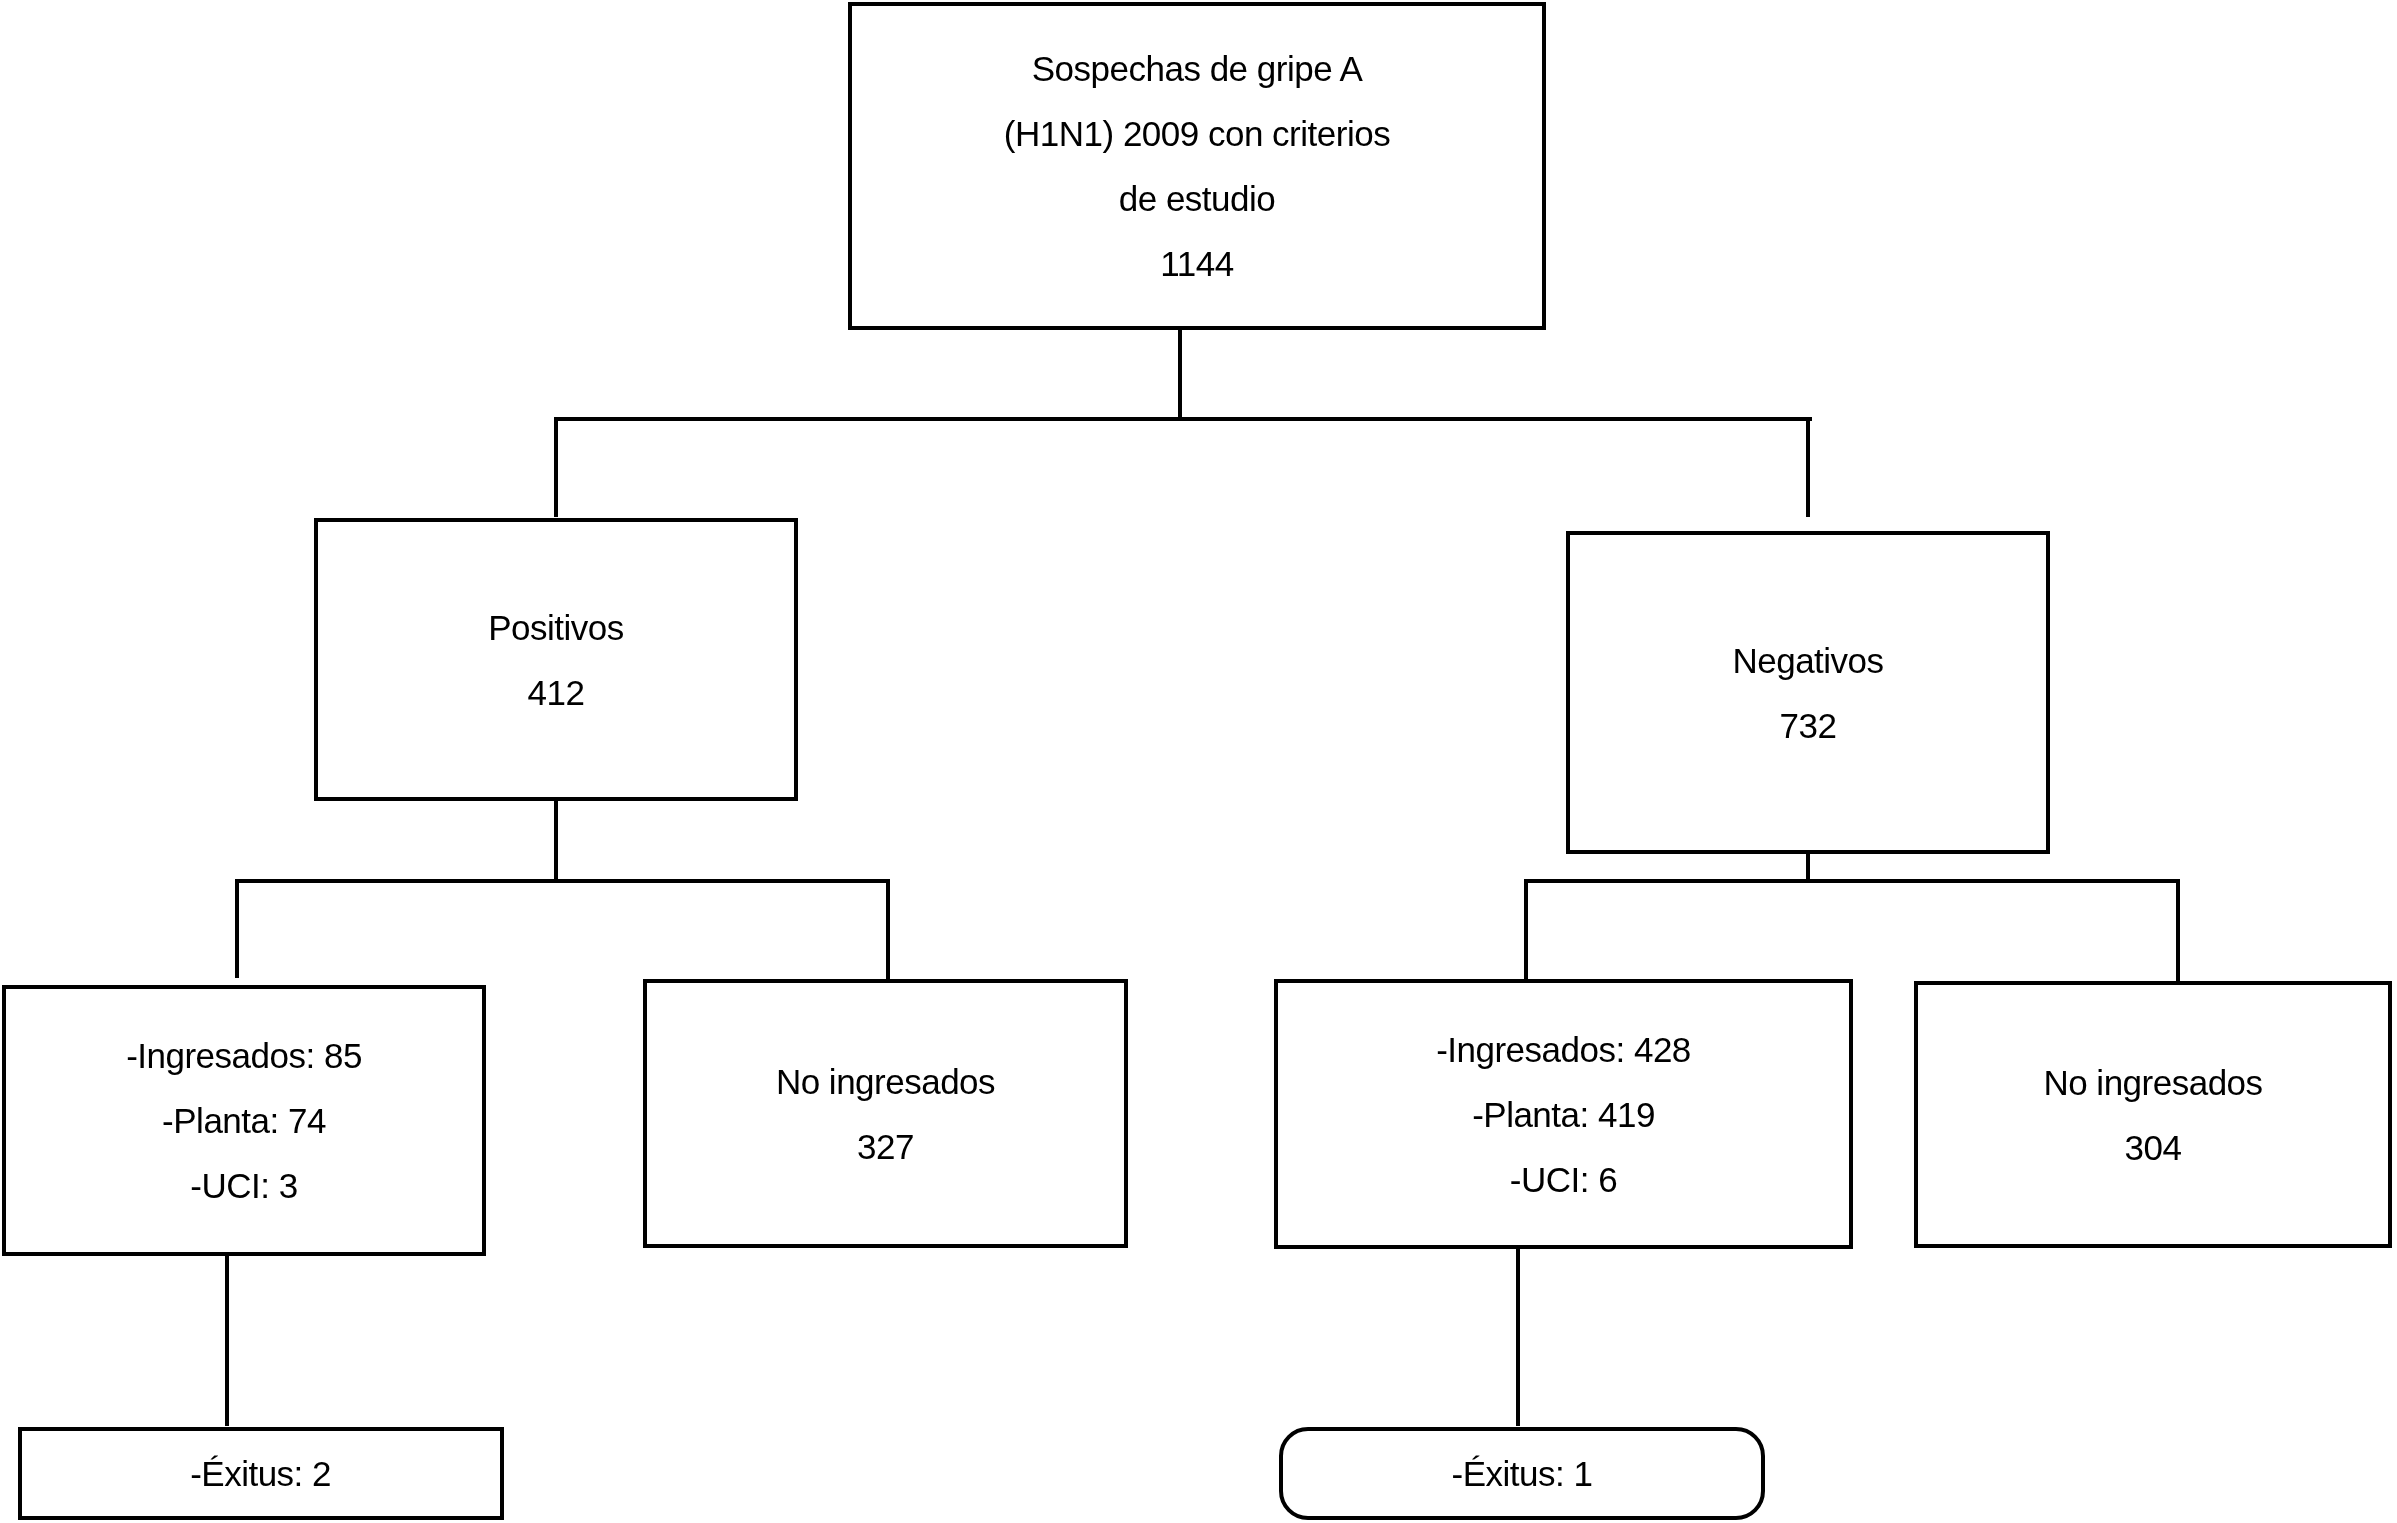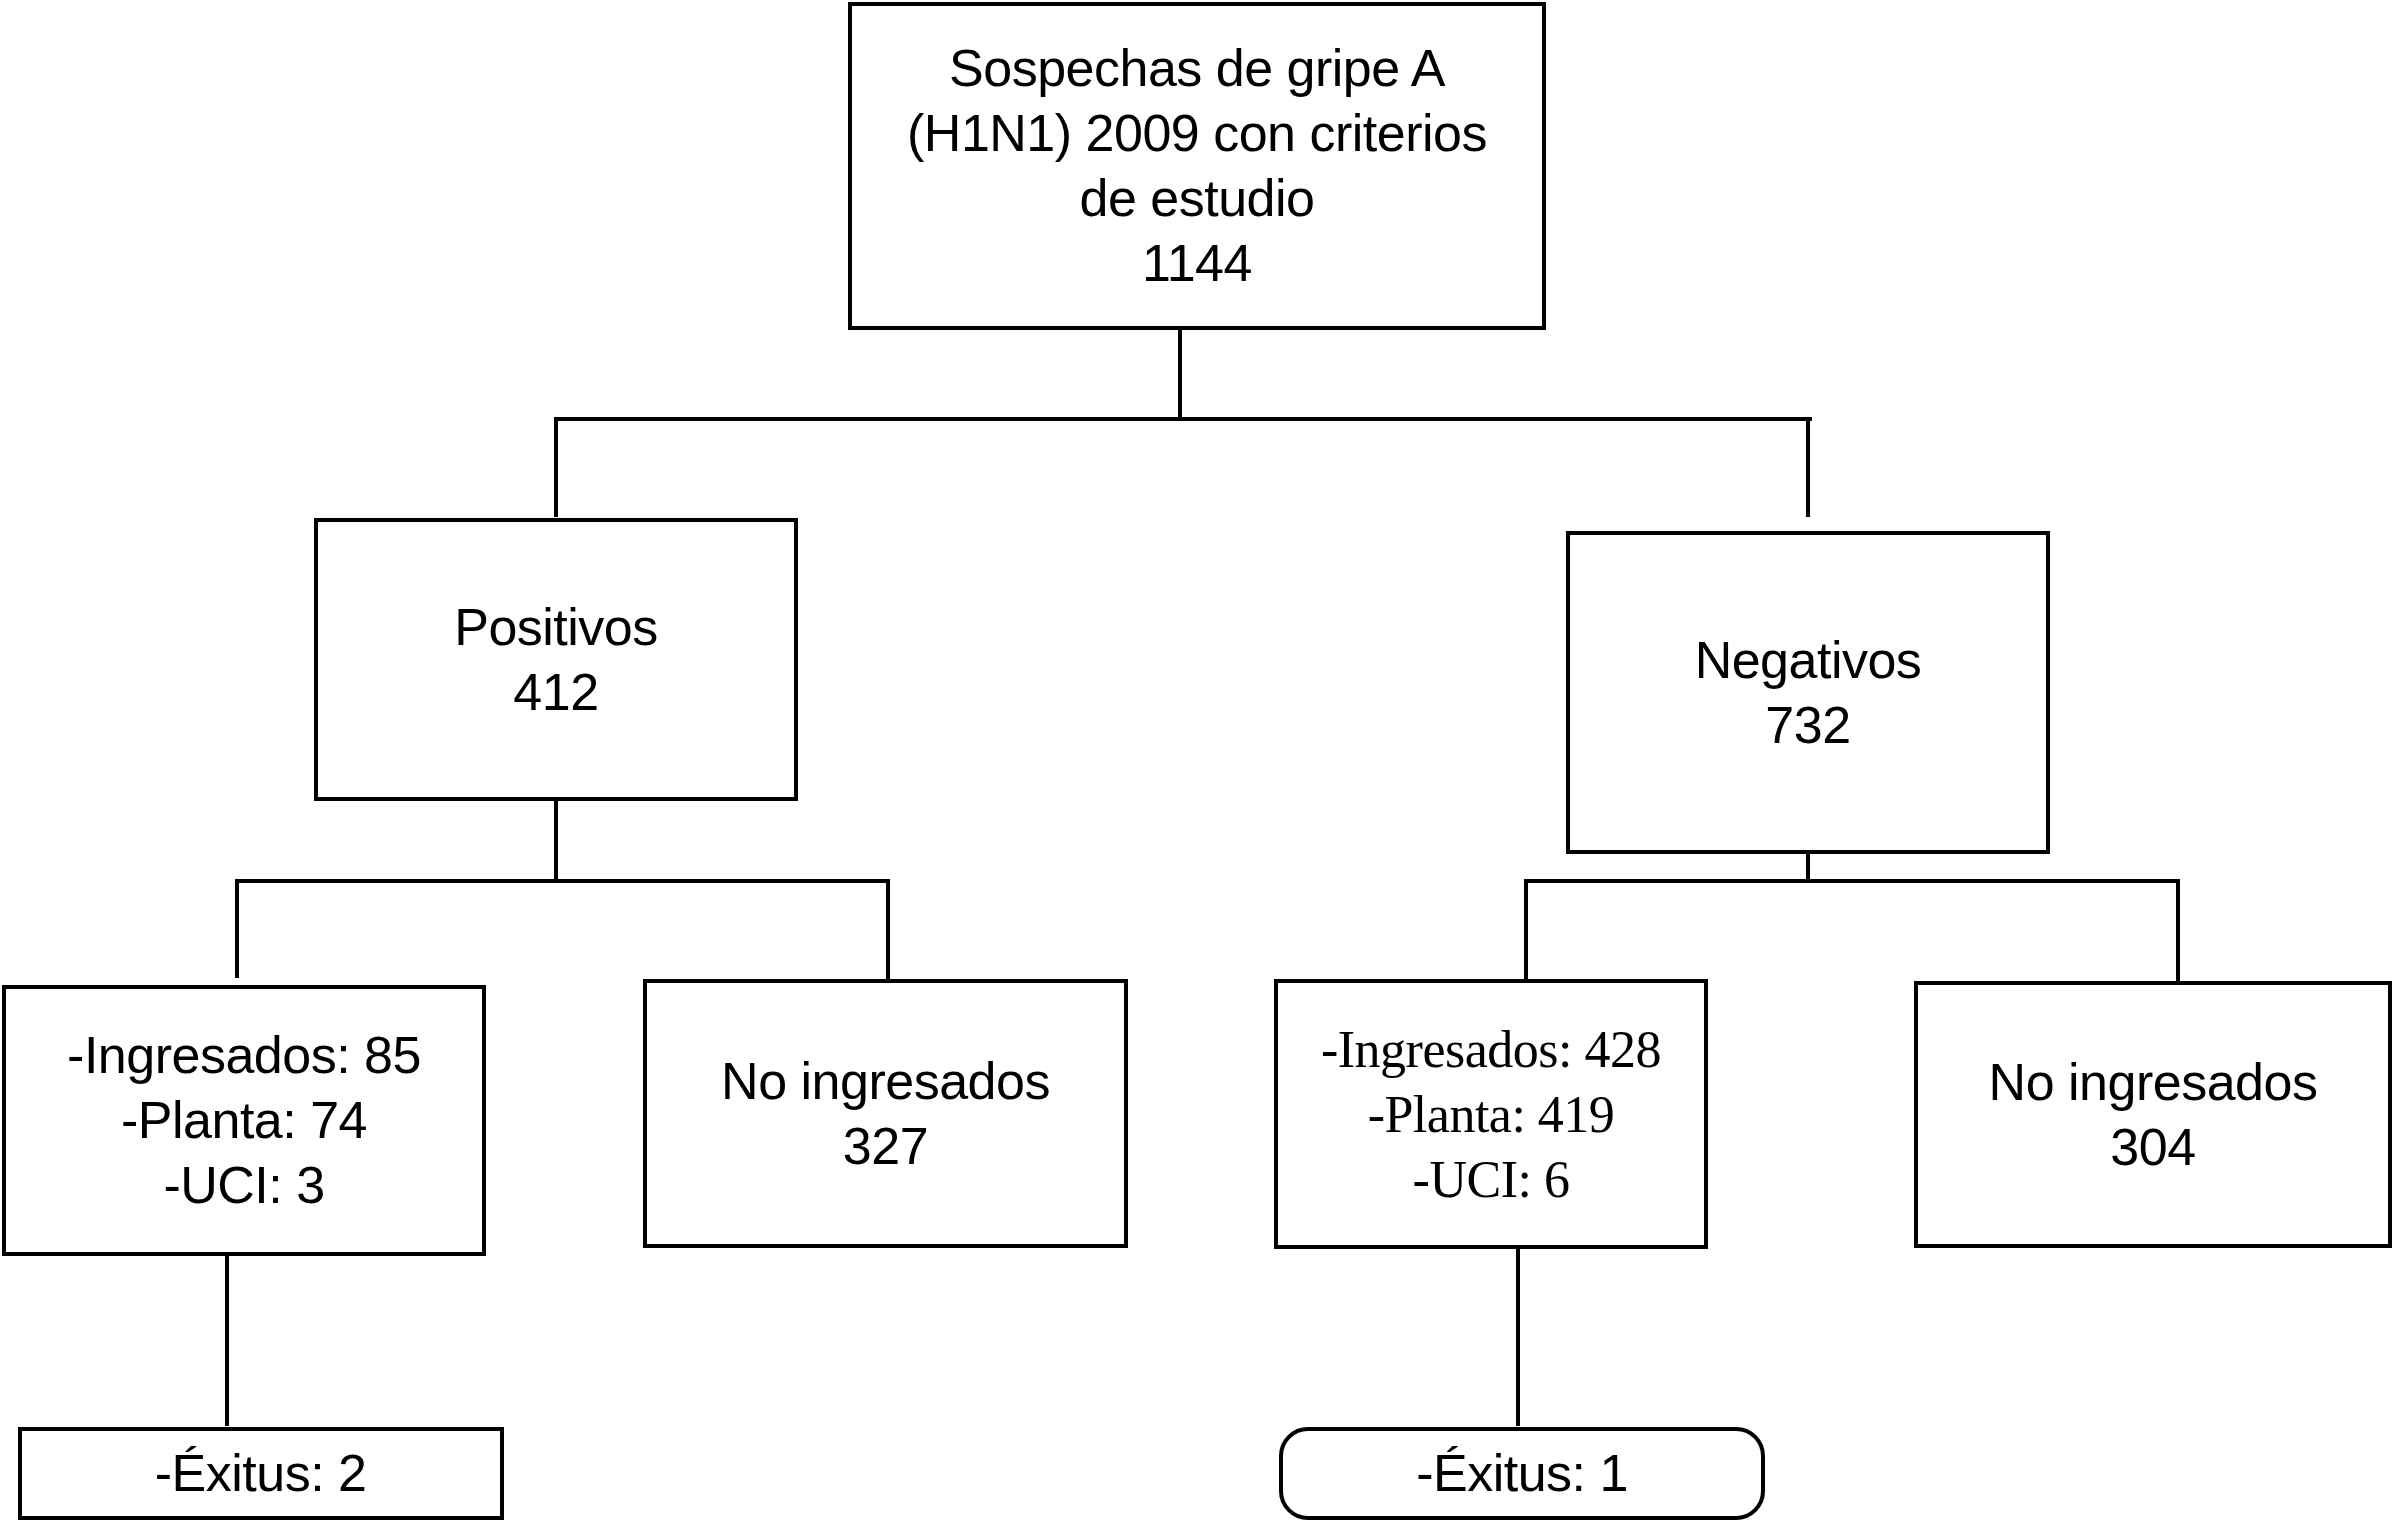--- a/index.html
+++ b/index.html
@@ -19,37 +19,37 @@
   .node {
     position: absolute;
     box-sizing: border-box;
     border: 4.9px solid #000000;
     background: #ffffff;
     display: flex;
     flex-direction: column;
     align-items: center;
     justify-content: center;
     text-align: center;
-    font-size: 52px;
+    font-size: 35px;
     line-height: 65px;
     letter-spacing: -0.5px;
   }
   .node .line { white-space: nowrap; }
   .edge {
     position: absolute;
     background: #000000;
   }
 
   
   #root            { left: 848px;  top: 2px;    width: 698px; height: 328px; }
   #positivos       { left: 314px;  top: 518px;  width: 484px; height: 283px; text-align: right; }
   #negativos       { left: 1566px; top: 531px;  width: 484px; height: 323px; }
   #pos-ingresados  { left: 2px;    top: 977px; width: 484px; height: 271px; margin-top: 8px; }
   #pos-no-ingresados { left: 643px; top: 979px; width: 485px; height: 269px; }
-  #neg-ingresados  { left: 1274px; top: 979px; width: 434px; height: 270px; font-family: Liberation Serif, serif; }
+  #neg-ingresados  { left: 1274px; top: 979px; width: 579px; height: 270px; }
   #neg-no-ingresados { left: 1914px; top: 981px; width: 478px; height: 267px; }
   #pos-exitus      { left: 17.6px;   top: 1427px; width: 486px; height: 93px; text-align: center; }
   #neg-exitus      { left: 1279px; top: 1427px; width: 486px; height: 93px; border-radius: 29px; }
 
   
   #e-root-stem        { left: 1178px; top: 330px;  width: 3.9px;    height: 88px; }
   #e-level1-bar       { left: 554px;  top: 417px;  width: 1258px; height: 3.9px; }
   #e-positivos-drop   { left: 554px;  top: 417px;  width: 3.9px;    height: 100px; }
   #e-negativos-drop   { left: 1806px; top: 417px;  width: 3.9px;    height: 100px; }
   #e-positivos-stem   { left: 554px;  top: 801px;  width: 3.9px;    height: 82px; }

